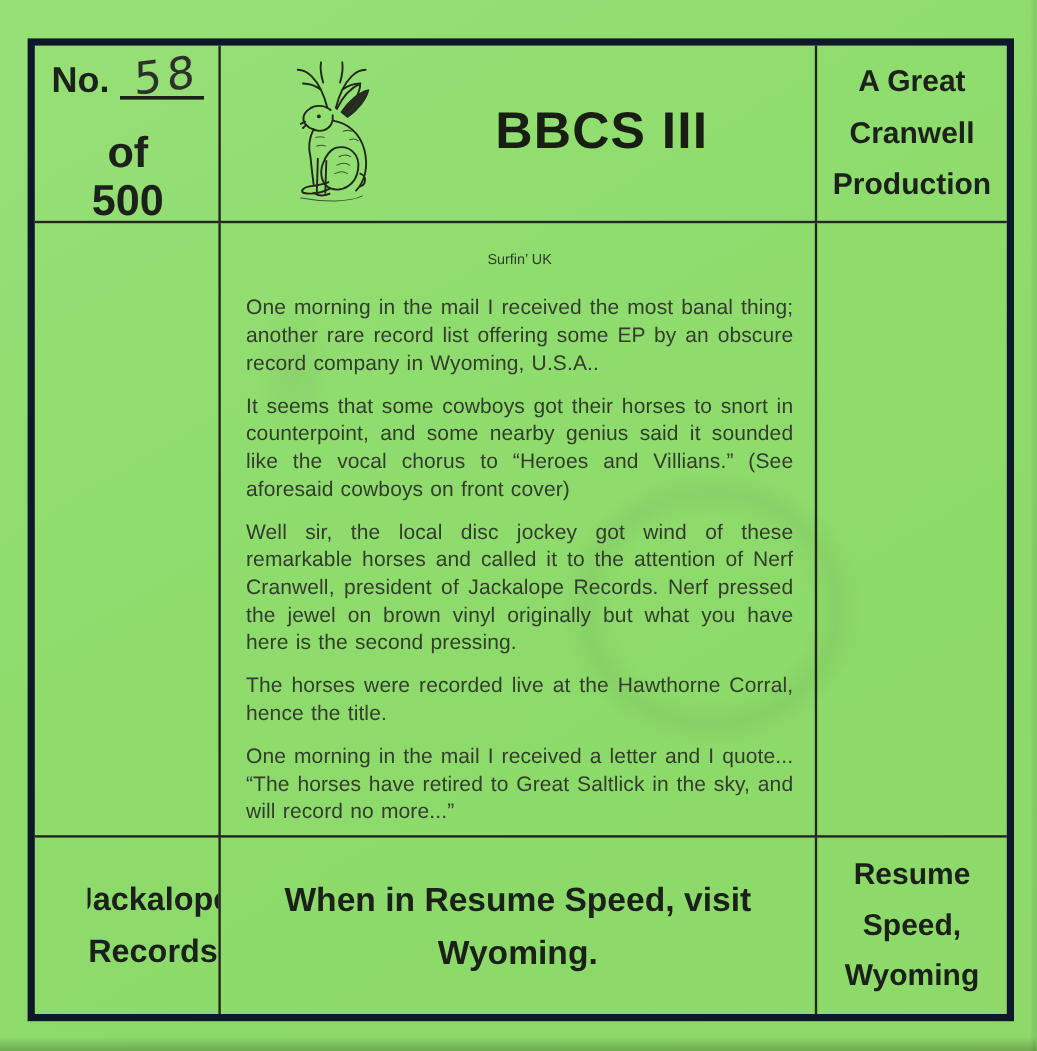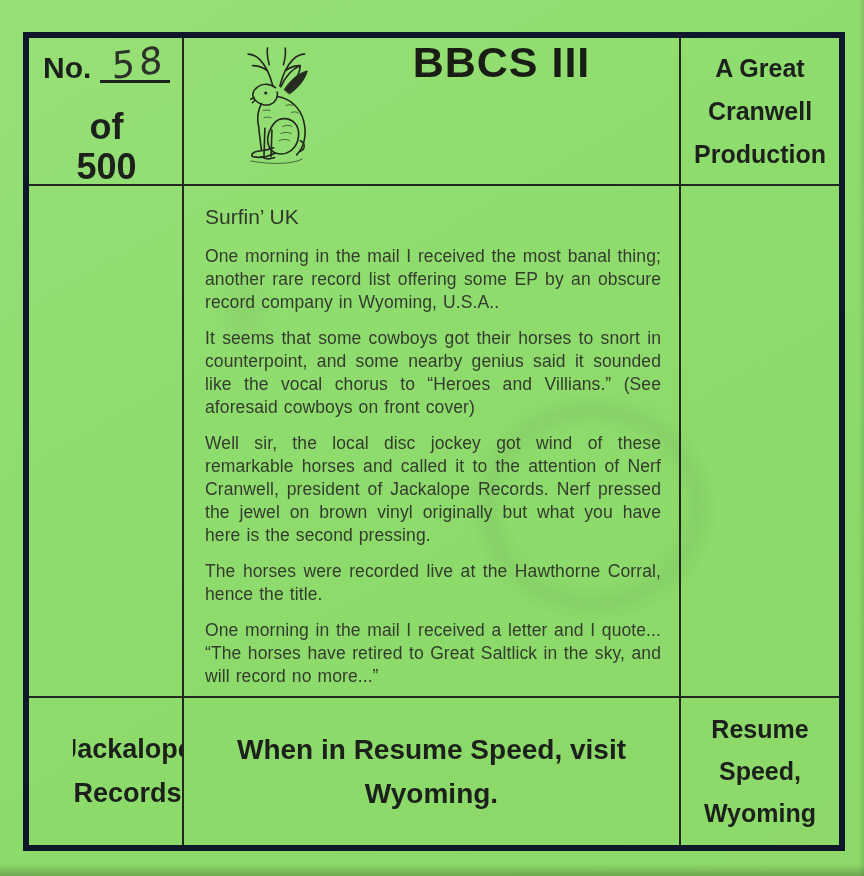--- a/index.html
+++ b/index.html
@@ -47,35 +47,35 @@
     position:absolute;left:12px;bottom:-5px;
     font-family:"DejaVu Sans",sans-serif;font-weight:400;font-size:37px;line-height:37px;
     color:#2c312a;letter-spacing:4px;
     transform:rotate(-7deg) skewX(-6deg);transform-origin:left bottom;
   }
   .of-label,.edition-total{text-align:center;font-weight:bold;color:#1c211b;}
   .of-label{font-size:36px;line-height:28px;margin-top:19px;}
   .edition-total{font-size:36px;line-height:30px;}
 
   
-  .cell-masthead{display:flex;align-items:flex-start;padding:0 8px 0 42px;}
+  .cell-masthead{display:flex;align-items:center;padding:0 8px 0 42px;}
   .jackalope{width:106px;height:136px;flex:0 0 auto;margin-top:2px;}
   .jackalope path{stroke:#22281d;fill:none;stroke-width:1.8;stroke-linecap:round;stroke-linejoin:round;}
   .jackalope path.fill-dark{fill:#272d20;stroke-width:1;}
   .jackalope path.hatch{stroke-width:1;opacity:.75;}
   .jackalope circle{fill:#22281d;}
   .album-title{flex:1;text-align:center;font-weight:bold;font-size:43px;letter-spacing:1px;color:#191e15;padding-bottom:4px;}
 
   
   .cell-production{display:flex;flex-direction:column;justify-content:center;align-items:center;gap:18px;
     font-weight:bold;font-size:25px;line-height:25px;color:#1c211b;text-align:center;}
 
   
   .cell-notes{padding:11px 18px 0 21px;color:#343c2d;}
-  .track-title{font-size:21px;line-height:23px;margin:8px 0 17px;color:#31392b;}
+  .track-title{text-align:center;font-size:12px;line-height:23px;margin:8px 0 17px;color:#31392b;}
   .para{font-size:17.5px;line-height:23px;text-align:justify;margin:0 0 13px;letter-spacing:0.1px;word-spacing:1px;}
 
   
   .cell-records,.cell-museum,.cell-location{
     display:flex;flex-direction:column;justify-content:center;align-items:center;
     font-weight:bold;color:#1b201a;text-align:center;
   }
   .cell-records{gap:17px;font-size:27px;line-height:27px;margin-left:44px;}
   .cell-museum{gap:16px;font-size:28px;line-height:28px;}
   .cell-location{gap:17px;font-size:25px;line-height:25px;}

